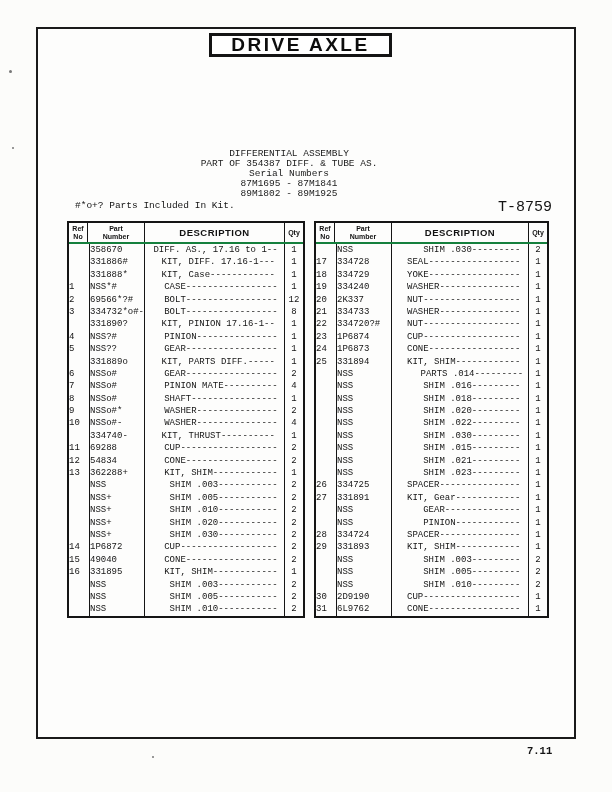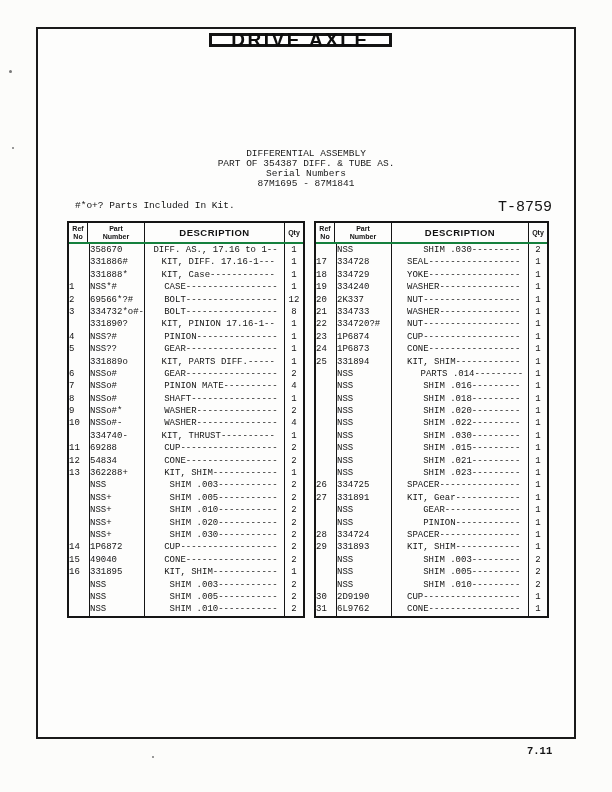--- a/index.html
+++ b/index.html
@@ -8,30 +8,30 @@
     width: 612px; height: 792px; position: relative;
     background: #fcfcfa; color: #141414;
     font-family: "Liberation Mono", "DejaVu Sans Mono", monospace;
     overflow: hidden;
   }
   .page-border {
     position: absolute; left: 36px; top: 27px; width: 540px; height: 712px;
     border: 2px solid #1a1a1a; background: #fdfdfc;
   }
   .title-box {
-    position: absolute; left: 209px; top: 33px; width: 183px; height: 14px;
+    position: absolute; left: 209px; top: 33px; width: 183px; height: 24px;
     border: 3px solid #141414; background: #fff;
     display: flex; align-items: center; justify-content: center;
   }
   .title-text {
     font-family: "Liberation Sans", sans-serif;
     font-weight: bold; font-size: 19px; letter-spacing: 2.5px; color: #0d0d0d;
   }
   .assembly-block {
-    position: absolute; left: 36px; top: 149px; width: 540px;
+    position: absolute; left: 19px; top: 149px; width: 540px;
     text-align: center; font-size: 9.5px; line-height: 10px; color: #1b1b1b;
   }
   .assembly-block div { white-space: pre; }
   .kit-note { position: absolute; left: 75px; top: 200px; font-size: 9.5px; }
   .figure-ref { position: absolute; left: 498px; top: 199px; font-size: 15px; }
 
   .ptable {
     position: absolute; top: 221px; border: 2px solid #151515; background: #fdfdfc;
   }
   .ptable.left  { left: 67px;  width: 238px; }
@@ -77,20 +77,21 @@
 
 <div class="title-box">
   <span class="title-text">DRIVE AXLE</span>
 </div>
 
 <div class="assembly-block">
   <div>DIFFERENTIAL ASSEMBLY</div>
   <div>PART OF 354387 DIFF. &amp; TUBE AS.</div>
   <div>Serial Numbers</div>
   <div>87M1695 - 87M1841</div>
+  <div>89M1802 - 89M1925</div>
 </div>
 
 <div class="kit-note">#*o+? Parts Included In Kit.</div>
 <div class="figure-ref">T-8759</div>
 
 <div class="ptable left">
   <div class="thead">
     <div class="th">
       <span>Ref</span>
       <span>No</span>

